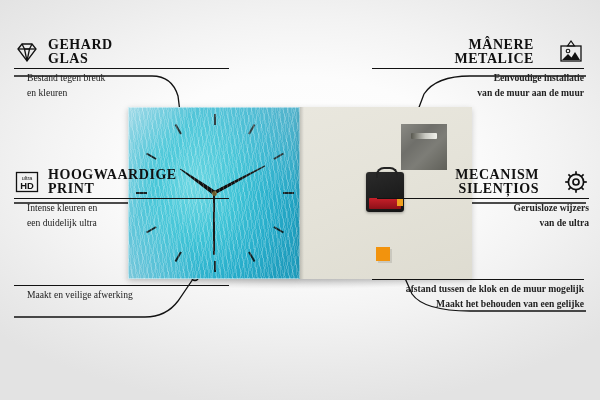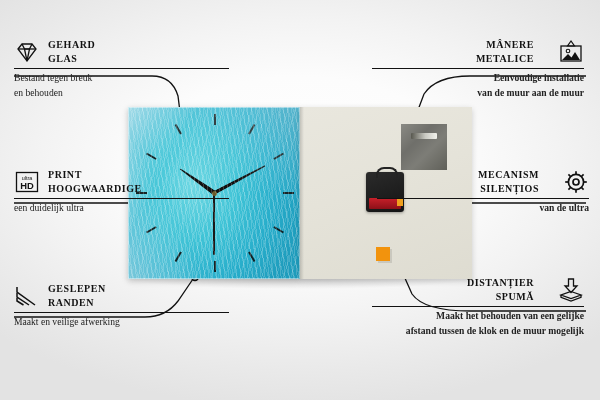--- a/index.html
+++ b/index.html
@@ -59,23 +59,23 @@
   }
   .movement-loop{position:absolute;left:10px;top:-5px;width:18px;height:9px;border:2px solid #232323;border-bottom:none;border-radius:8px 8px 0 0;}
   .battery{position:absolute;left:3px;bottom:3px;width:32px;height:11px;background:linear-gradient(180deg,#c8202a,#8d1018);border-radius:1px;}
   .battery-plus{position:absolute;right:-2px;bottom:3px;width:6px;height:7px;background:#f0a01e;}
   .spacer-pad{position:absolute;left:76px;top:140px;width:14px;height:14px;background:#f2930d;box-shadow:2px 2px 0 rgba(0,0,0,.10);}
   .product-shadow{position:absolute;left:-6px;top:170px;width:356px;height:12px;background:radial-gradient(ellipse at 50% 0%,rgba(0,0,0,.16),rgba(0,0,0,0) 72%);}
 
   
   .callout{position:absolute;width:215px;}
   .co-head{display:flex;align-items:center;gap:8px;}
-  .co-title{font-weight:bold;font-size:10px;letter-spacing:.55px;color:#111;line-height:13.5px;text-transform:uppercase;}
+  .co-title{font-weight:bold;font-size:14px;letter-spacing:.55px;color:#111;line-height:13.5px;text-transform:uppercase;}
   .co-rule{height:1px;background:#121212;margin-top:3px;}
-  .co-desc{font-size:9.6px;line-height:12.2px;color:#222;margin-top:3px;}
+  .co-desc{font-size:9.6px;line-height:12.2px;color:#222;margin-top:3px;margin-left:13px;}
   .co-icon{width:26px;height:26px;flex:0 0 26px;display:block;}
   .left .co-head{justify-content:flex-start;}
   .left .co-title{text-align:left;}
   .left .co-desc{text-align:left;}
   .right .co-head{justify-content:flex-end;gap:24px;}
   .right .co-title{text-align:right;}
   .right .co-desc{text-align:right;font-weight:bold;}
 
   #c-glass{left:14px;top:38px;}
   #c-print{left:14px;top:168px;}
@@ -160,53 +160,41 @@
           <path d="M10.5 10 H15.5"></path>
         </g>
       </svg>
       <div>
         <div class="co-title">GEHARD</div>
         <div class="co-title">GLAS</div>
       </div>
     </div>
     <div class="co-rule"></div>
     <div class="co-desc">Bestand tegen breuk</div>
-    <div class="co-desc">en behouden</div>
+    <div class="co-desc">en kleuren</div>
   </div>
 
   <div class="callout left" id="c-print">
     <div class="co-head">
       <svg class="co-icon" viewBox="0 0 26 26">
         <rect x="2.5" y="3.5" width="21" height="19" fill="none" stroke="#111" stroke-width="1.3"></rect>
         <text x="13" y="11.4" text-anchor="middle" font-family="Liberation Sans, sans-serif" font-size="5.4" fill="#111">ultra</text>
         <text x="13" y="20" text-anchor="middle" font-family="Liberation Sans, sans-serif" font-size="9.4" font-weight="bold" fill="#111">HD</text>
       </svg>
       <div>
+        <div class="co-title">HOOGWAARDIGE</div>
         <div class="co-title">PRINT</div>
-        <div class="co-title">HOOGWAARDIGE</div>
-      </div>
-    </div>
-    <div class="co-rule"></div>
+      </div>
+    </div>
+    <div class="co-rule"></div>
+    <div class="co-desc">Intense kleuren en</div>
     <div class="co-desc">een duidelijk ultra</div>
   </div>
 
   <div class="callout left" id="c-edges">
-    <div class="co-head">
-      <svg class="co-icon" viewBox="0 0 26 26">
-        <g stroke="#111" stroke-width="1.5" fill="none">
-          <path d="M3 4 L3 9 L21 22"></path>
-          <path d="M3 10 L3 14 L15 22"></path>
-          <path d="M3 15 L3 18 L9.5 22"></path>
-        </g>
-      </svg>
-      <div>
-        <div class="co-title">GESLEPEN</div>
-        <div class="co-title">RANDEN</div>
-      </div>
-    </div>
     <div class="co-rule"></div>
     <div class="co-desc">Maakt en veilige afwerking</div>
   </div>
 
   <div class="callout right" id="c-hangers">
     <div class="co-head">
       <div>
         <div class="co-title">MÂNERE</div>
         <div class="co-title">METALICE</div>
       </div>
@@ -237,33 +225,23 @@
           <path d="M2.2 13 h3"></path>
             <path d="M20.8 13 h3"></path>
           <path d="M5.4 5.4 l2.1 2.1"></path>
             <path d="M18.5 18.5 l2.1 2.1"></path>
           <path d="M20.6 5.4 l-2.1 2.1"></path>
             <path d="M7.5 18.5 l-2.1 2.1"></path>
         </g>
       </svg>
     </div>
     <div class="co-rule"></div>
+    <div class="co-desc">Geruisloze wijzers</div>
     <div class="co-desc">van de ultra</div>
   </div>
 
   <div class="callout right" id="c-spacer">
-    <div class="co-head">
-      <div>
-        <div class="co-title">DISTANȚIER</div>
-        <div class="co-title">SPUMĂ</div>
-      </div>
-      <svg class="co-icon" viewBox="0 0 26 26">
-        <path d="M10.5 2 h5 v7 h3.5 L13 15.5 L7 9 h3.5 Z" fill="none" stroke="#111" stroke-width="1.3"></path>
-        <path d="M13 14.5 L23 18 L13 21.5 L3 18 Z" fill="none" stroke="#111" stroke-width="1.3"></path>
-        <path d="M3 18 v2.4 L13 24 L23 20.4 V18" fill="none" stroke="#111" stroke-width="1.3"></path>
-      </svg>
-    </div>
-    <div class="co-rule"></div>
+    <div class="co-rule"></div>
+    <div class="co-desc">afstand tussen de klok en de muur mogelijk</div>
     <div class="co-desc">Maakt het behouden van een gelijke</div>
-    <div class="co-desc">afstand tussen de klok en de muur mogelijk</div>
   </div>
 
 </div>
 
 </body></html>

